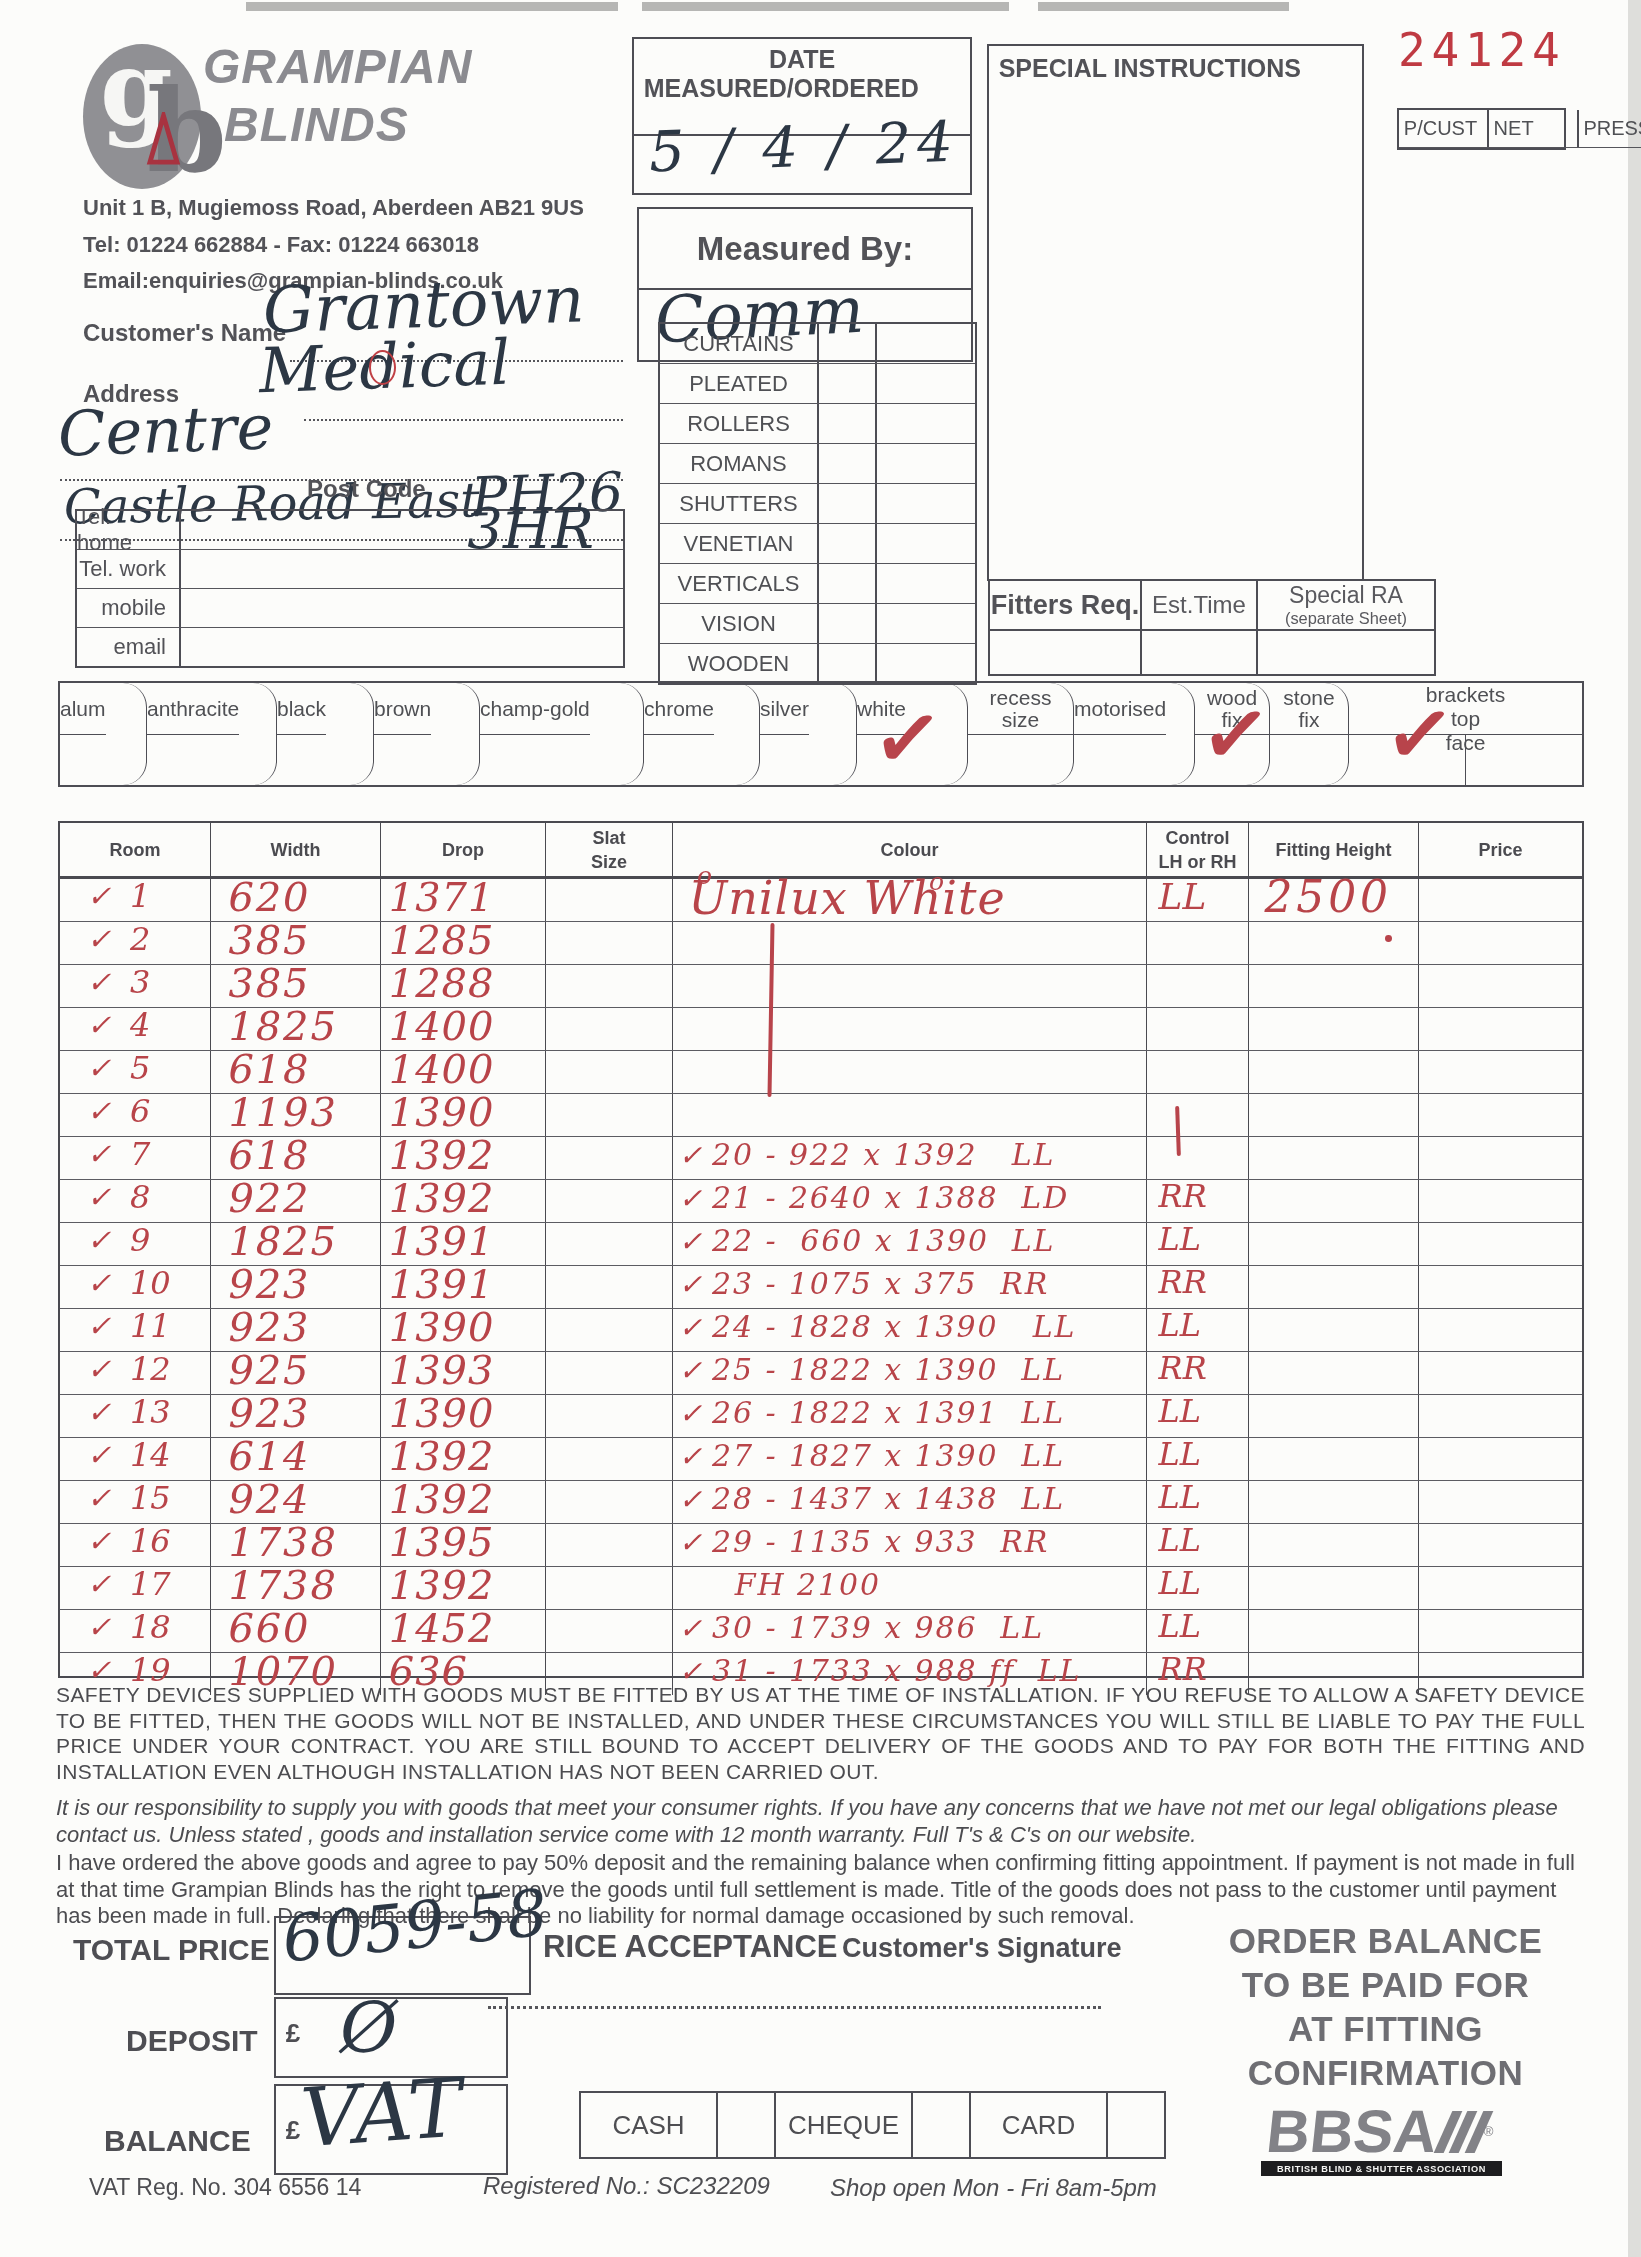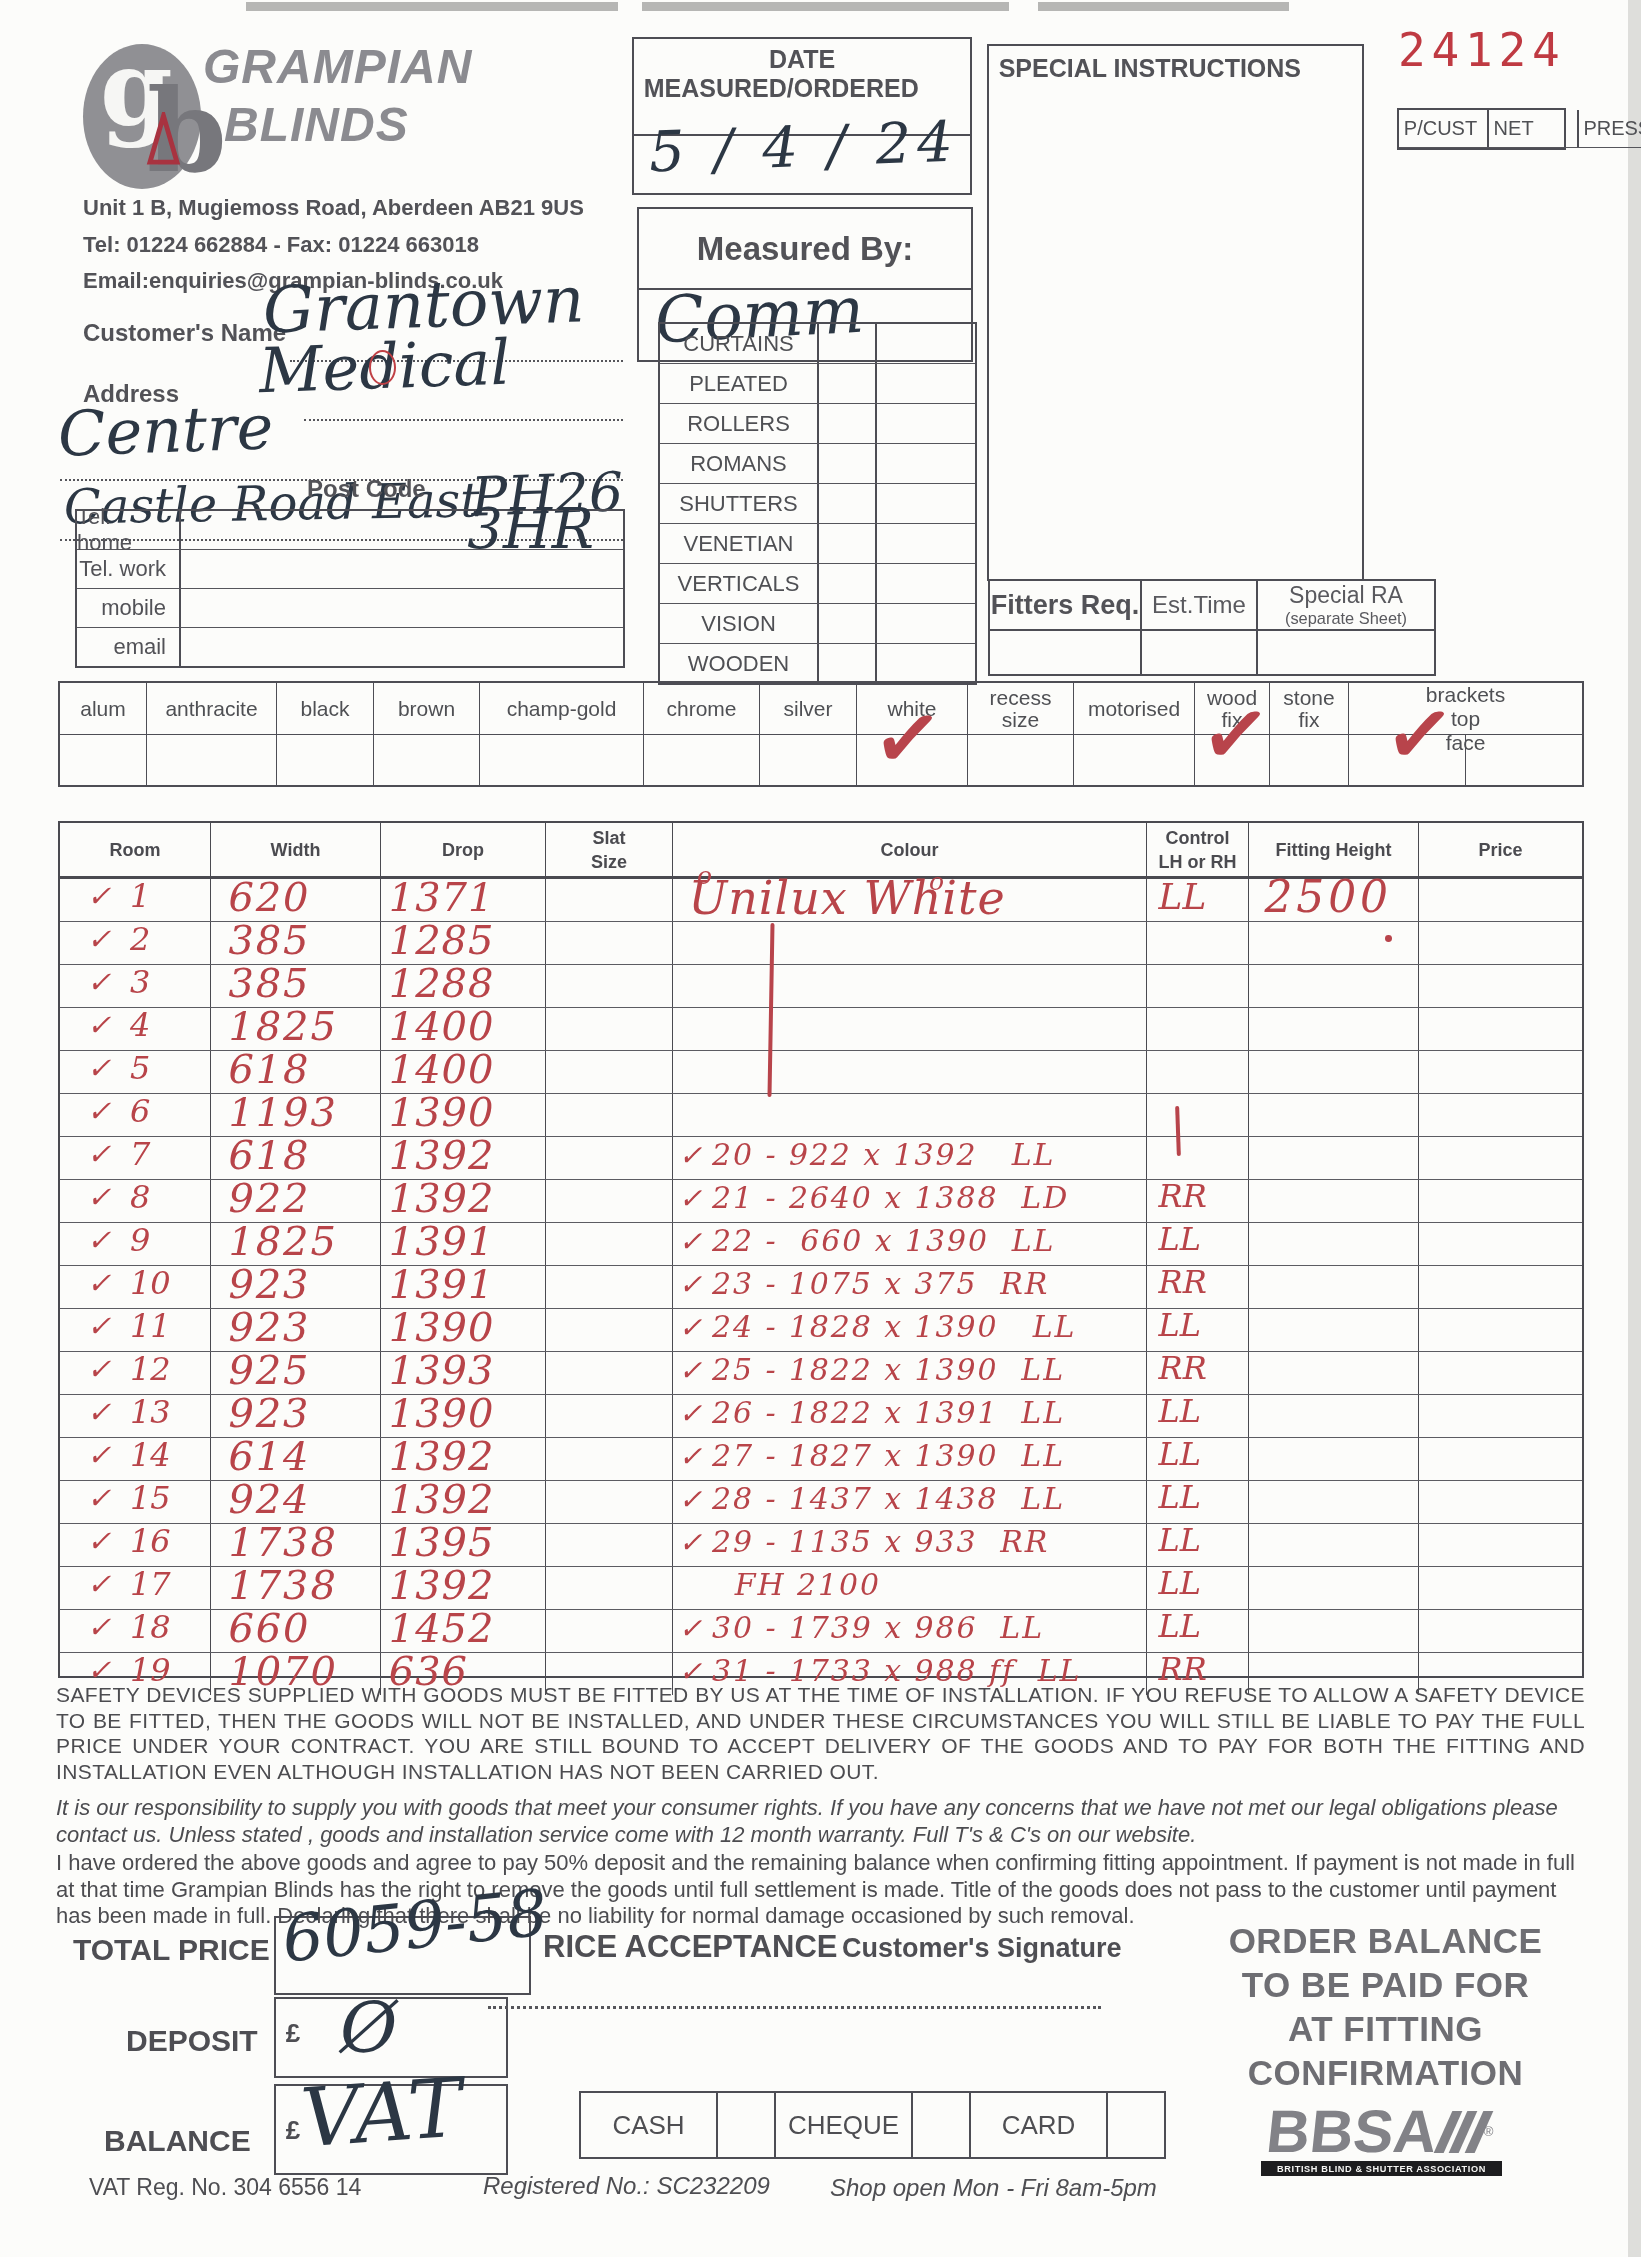--- a/index.html
+++ b/index.html
@@ -48,21 +48,21 @@
   .mbox{flex:1;}
   
   .ftable{border:2.4px solid #4d4d54;display:flex;flex-direction:column;}
   .fhead{display:flex;height:48px;border-bottom:2.4px solid #4d4d54;}
   .fbody{display:flex;height:43px;}
   .fcell{border-right:2.4px solid #4d4d54;display:flex;align-items:center;justify-content:center;flex-direction:column;}
   .fcell:last-of-type{border-right:none;}
   .fc1{width:150px;} .fc2{width:114px;} .fc3{flex:1;}
   
   .strip{border:2.4px solid #4d4d54;display:flex;}
-  .scol{display:flex;flex-direction:column;border-right:1.9px solid #4d4d54;box-sizing:border-box;}
+  .scol{display:flex;flex-direction:row;border-right:1.9px solid #4d4d54;box-sizing:border-box;border-radius:24px;}
   .scol .sh{height:51px;border-bottom:1.9px solid #4d4d54;display:flex;align-items:center;justify-content:center;text-align:center;font-size:21px;color:#4f5054;line-height:22px;}
   .scol .sv{flex:1;}
   .scol:nth-of-type(1){width:87px;} .scol:nth-of-type(2){width:130px;}
   .scol:nth-of-type(3){width:97px;} .scol:nth-of-type(4){width:106px;}
   .scol:nth-of-type(5){width:164px;} .scol:nth-of-type(6){width:116px;}
   .scol:nth-of-type(7){width:97px;} .scol:nth-of-type(8){width:111px;}
   .scol:nth-of-type(9){width:106px;} .scol:nth-of-type(10){width:121px;}
   .scol:nth-of-type(11){width:75px;} .scol:nth-of-type(12){width:79px;}
   .bigcheck{position:absolute;font-size:83px;font-weight:bold;color:#b8444b;transform:rotate(6deg);line-height:1;}
   

